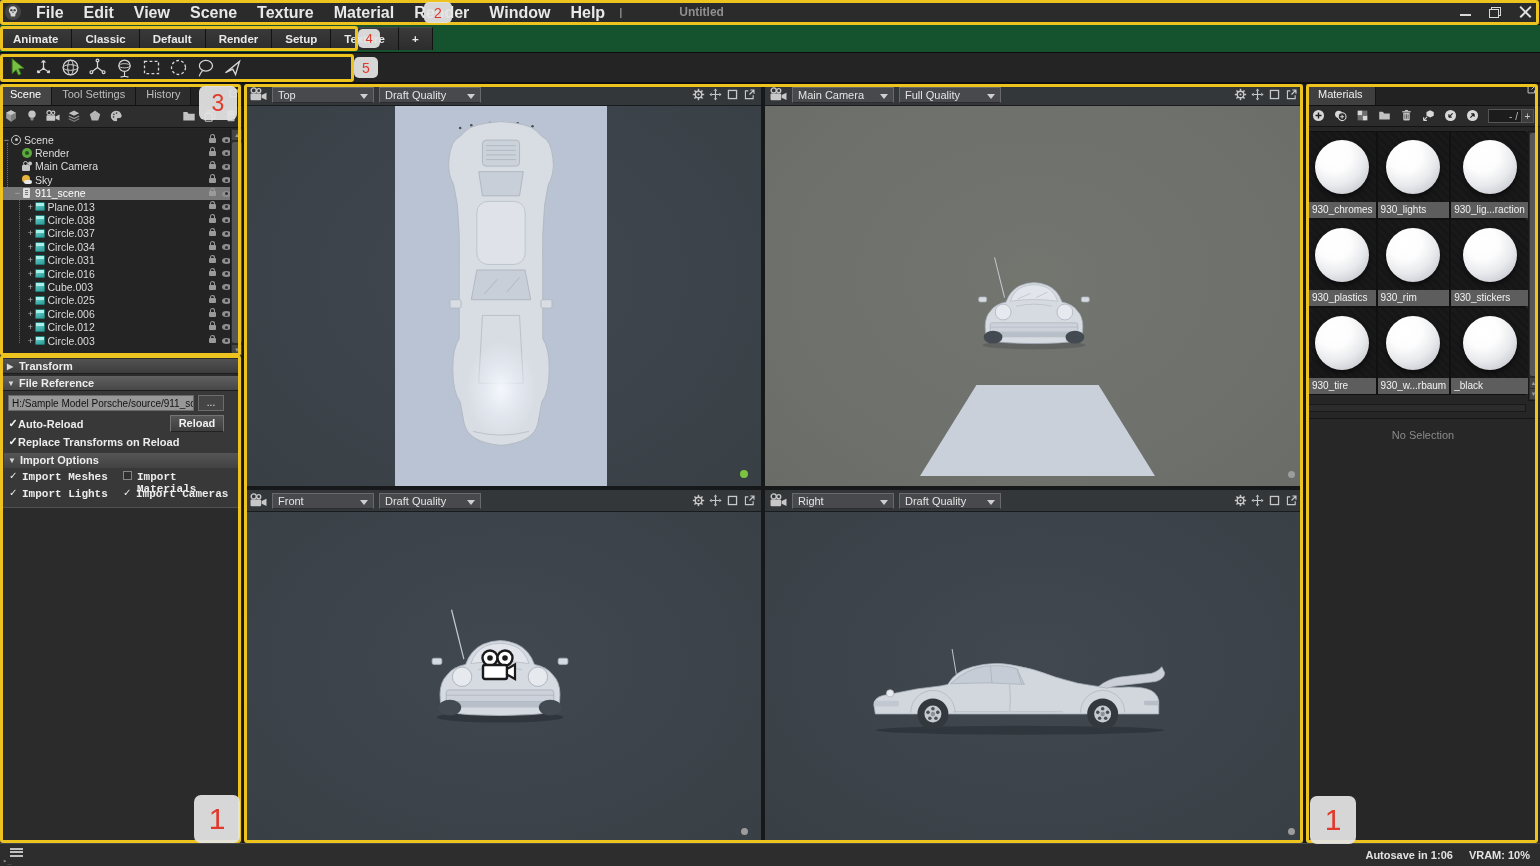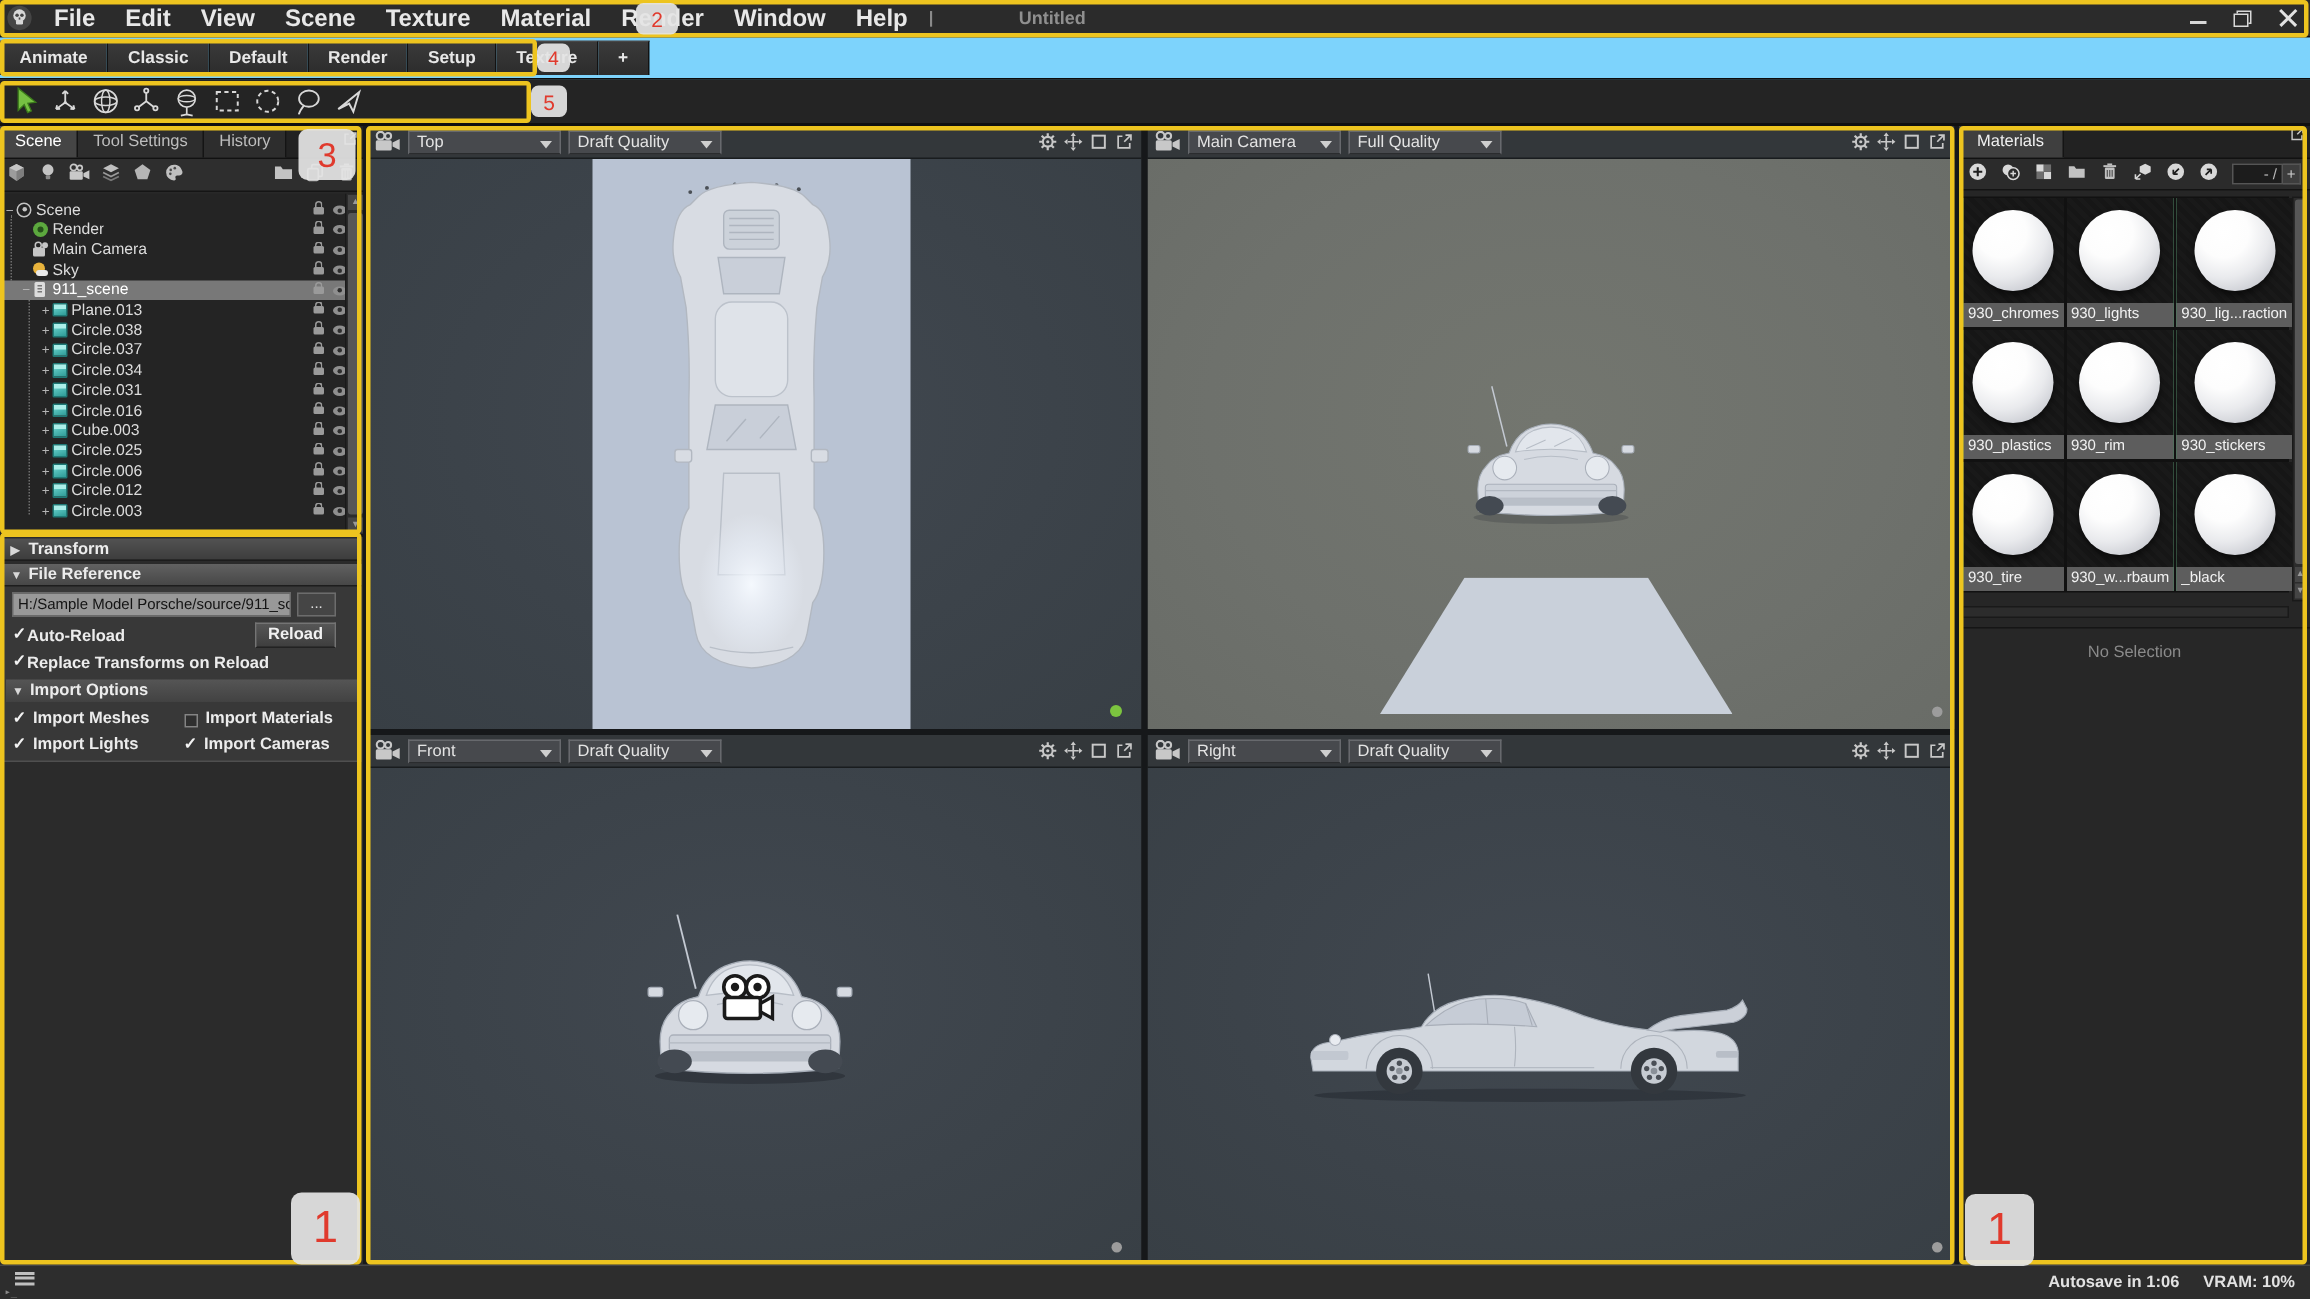--- a/index.html
+++ b/index.html
@@ -19,21 +19,21 @@
   .winbtn{width:30px;height:25px;display:flex;align-items:center;justify-content:center;position:relative;}
   .ic-min{width:11px;height:2px;background:#d8d8d8;margin-top:6px;}
   .ic-restore{width:12px;height:11px;position:relative;}
   .ic-restore:before{content:"";position:absolute;right:0;top:0;width:8px;height:7px;border:1.5px solid #d8d8d8;}
   .ic-restore:after{content:"";position:absolute;left:0;bottom:0;width:8px;height:7px;border:1.5px solid #d8d8d8;background:#2b2b2b;}
   .ic-close{width:13px;height:13px;position:relative;}
   .ic-close:before,.ic-close:after{content:"";position:absolute;left:-1px;top:5.5px;width:15px;height:1.8px;background:#e2e2e2;}
   .ic-close:before{transform:rotate(45deg);} .ic-close:after{transform:rotate(-45deg);}
 
   
-  .wstabs{position:absolute;left:0;top:25px;width:1540px;height:28px;background:#7dd3fc;
+  .wstabs{position:absolute;left:0;top:25px;width:1540px;height:28px;background:#14532d;
           border-bottom:1px solid #0c0c0c;display:flex;align-items:center;padding:2px 0;}
   .wstab{height:23px;line-height:23px;padding:0 13px;background:linear-gradient(#3a3a3a,#2c2c2c);
          border-right:1px solid #121212;border-top:1px solid #474747;color:#e8e8e8;font-weight:700;font-size:11.5px;}
 
   
   .toolrow{position:absolute;left:0;top:53px;width:1540px;height:31px;background:#242424;
            border-bottom:2px solid #101010;display:flex;align-items:center;padding-left:4px;gap:2px;}
   .toolbtn{width:25px;height:26px;display:flex;align-items:center;justify-content:center;}
   .toolbtn svg{width:21px;height:21px;}
 
@@ -95,21 +95,21 @@
   .cb.checked:before{content:"\2713";}
   .cb.unchecked{width:9px;height:9px;border:1px solid #848484;background:#2f2f2f;margin:0 1px;}
   .r-auto{left:8px;top:60px;} .r-replace{left:8px;top:78px;}
   .reload-btn{position:absolute;left:170px;top:57px;width:54px;height:17px;background:linear-gradient(#565656,#3e3e3e);
               border:1px solid #747474;border-bottom-color:#222;color:#f0f0f0;font-weight:700;font-size:11px;
               text-align:center;line-height:15px;}
   .hdr-import{position:absolute;left:4px;right:4px;top:95px;height:15px;background:linear-gradient(#555,#424242);
               color:#ececec;font-weight:700;font-size:11px;line-height:15px;padding-left:16px;}
   .hdr-import:before{content:"\25BC";position:absolute;left:4px;top:0;font-size:8px;color:#d8d8d8;}
   .impgrid{position:absolute;left:8px;right:6px;top:113px;display:grid;grid-template-columns:1fr 1fr;row-gap:3px;}
-  .impopt{display:flex;align-items:flex-end;gap:4px;color:#ececec;font-weight:700;font-size:11px;height:14px;}
+  .impopt{display:flex;align-items:flex-start;gap:4px;color:#ececec;font-weight:700;font-size:11px;height:14px;font-family:Liberation Mono, monospace;}
 
   
   .vp-bg{position:absolute;left:242px;top:84px;width:1064px;height:759px;background:#16181a;}
   .viewport{position:absolute;overflow:hidden;}
   .vp-top{left:245px;top:84px;width:516px;height:402px;}
   .vp-main{left:765px;top:84px;width:538px;height:402px;}
   .vp-front{left:245px;top:490px;width:516px;height:353px;}
   .vp-right{left:765px;top:490px;width:538px;height:353px;}
   .vp-header{position:absolute;left:0;top:0;right:0;height:22px;background:#33373a;border-bottom:1px solid #191c1e;
              display:flex;align-items:center;padding:0 5px;gap:5px;}
@@ -137,21 +137,21 @@
   .mp-tab{padding:0 12px;height:21px;line-height:21px;color:#f0f0f0;font-size:11px;background:#3f3f3f;border-right:1px solid #141414;}
   .mp-toolbar{display:flex;align-items:center;height:21px;background:#2b2b2b;border-bottom:1px solid #131313;padding:0 6px;gap:9px;}
   .mp-toolbar svg{width:13px;height:13px;}
   .mp-counter{margin-left:auto;display:flex;align-items:center;}
   .counter-box{width:34px;height:14px;background:#1c1c1c;border:1px solid #555;color:#b9b9b9;font-size:10px;
                text-align:right;line-height:13px;padding-right:3px;}
   .counter-plus{width:12px;height:14px;background:#3d3d3d;border:1px solid #555;border-left:none;color:#ccc;
                 font-size:10px;text-align:center;line-height:13px;}
   .mat-grid{position:absolute;left:2px;top:47px;width:218px;display:grid;grid-template-columns:repeat(3,1fr);
             gap:2px;background:#111;padding:1px;}
-  .mat-cell{background:#86efac;}
+  .mat-cell{background:#737373;}
   .mat-img{height:70px;display:flex;align-items:center;justify-content:center;background:
            repeating-linear-gradient(45deg,#191919 0 3px,#161616 3px 6px);}
   .sphere{width:54px;height:54px;border-radius:50%;position:relative;
           background:radial-gradient(circle at 36% 28%,#ffffff 0%,#fdfdfd 32%,#e9eaed 58%,#cdcfd5 80%,#b2b5bc 100%);
           box-shadow:0 3px 5px rgba(0,0,0,0.5);}
   .mat-label{height:16px;background:#5d5d5d;color:#f2f2f2;font-size:10px;line-height:16px;padding:0 3px;
              white-space:nowrap;overflow:hidden;}
   .mat-vscroll{position:absolute;right:2px;top:47px;width:10px;height:270px;background:#2c2c2c;border:1px solid #191919;}
   .mat-vscroll .ts-thumb{top:1px;bottom:24px;left:1px;width:7px;}
   .mat-vscroll .ts-btn{width:7px;} .mat-vscroll .ts-up{top:auto;bottom:12px;}

